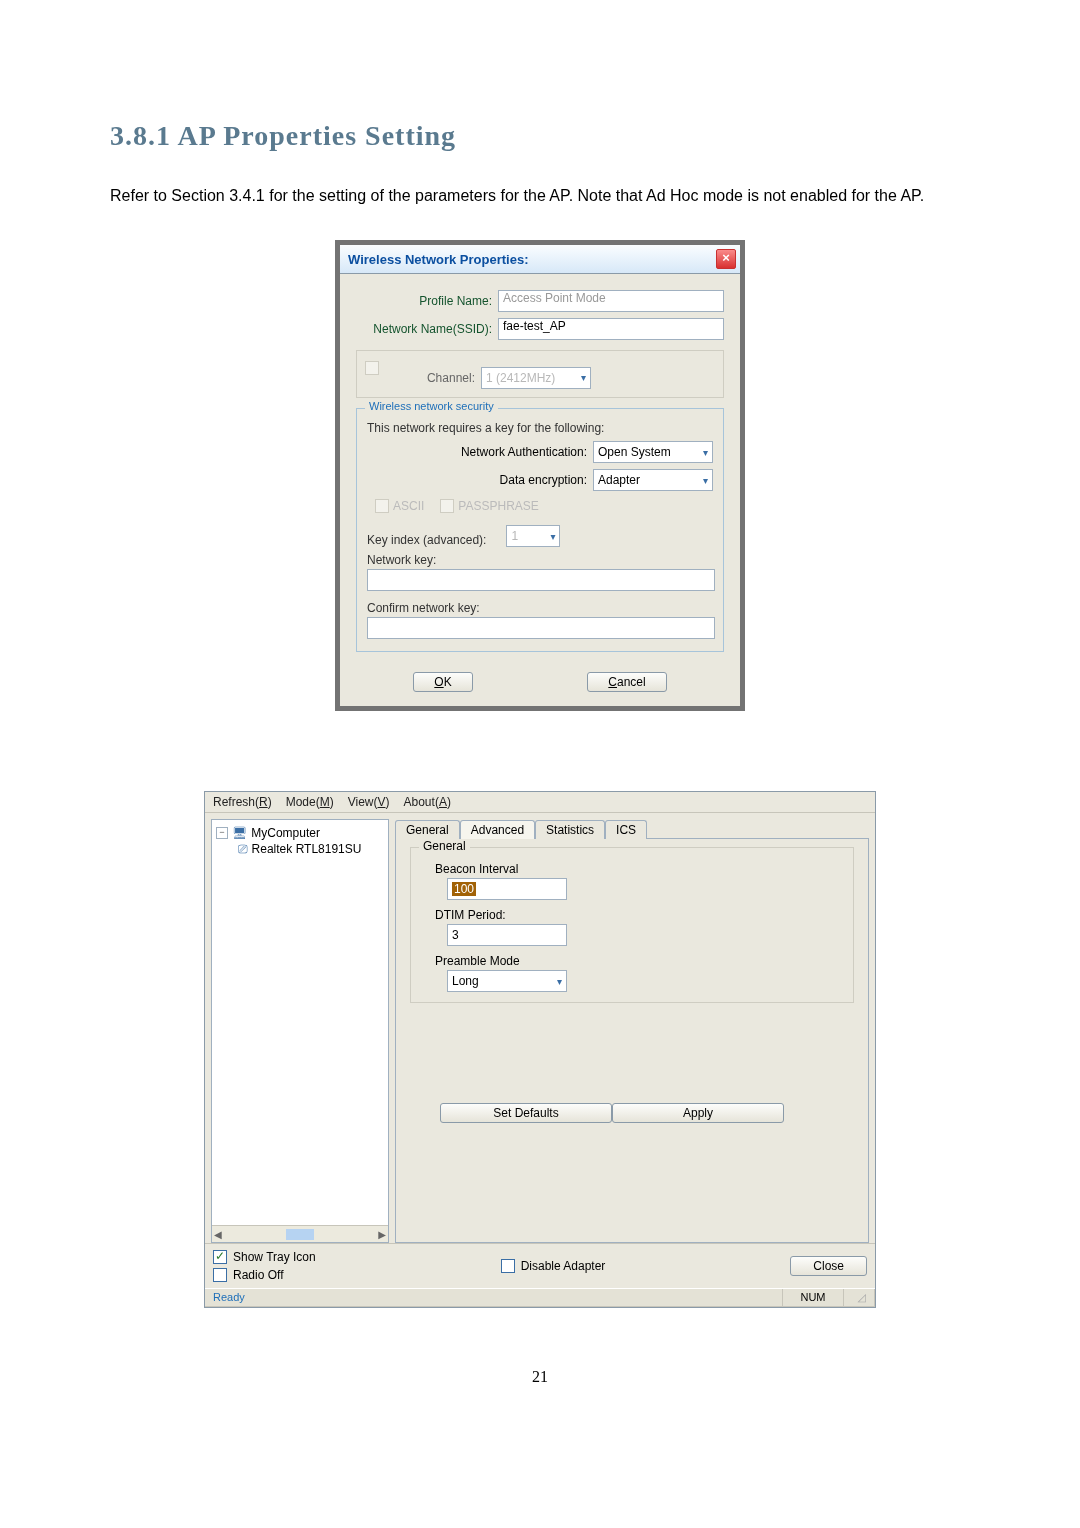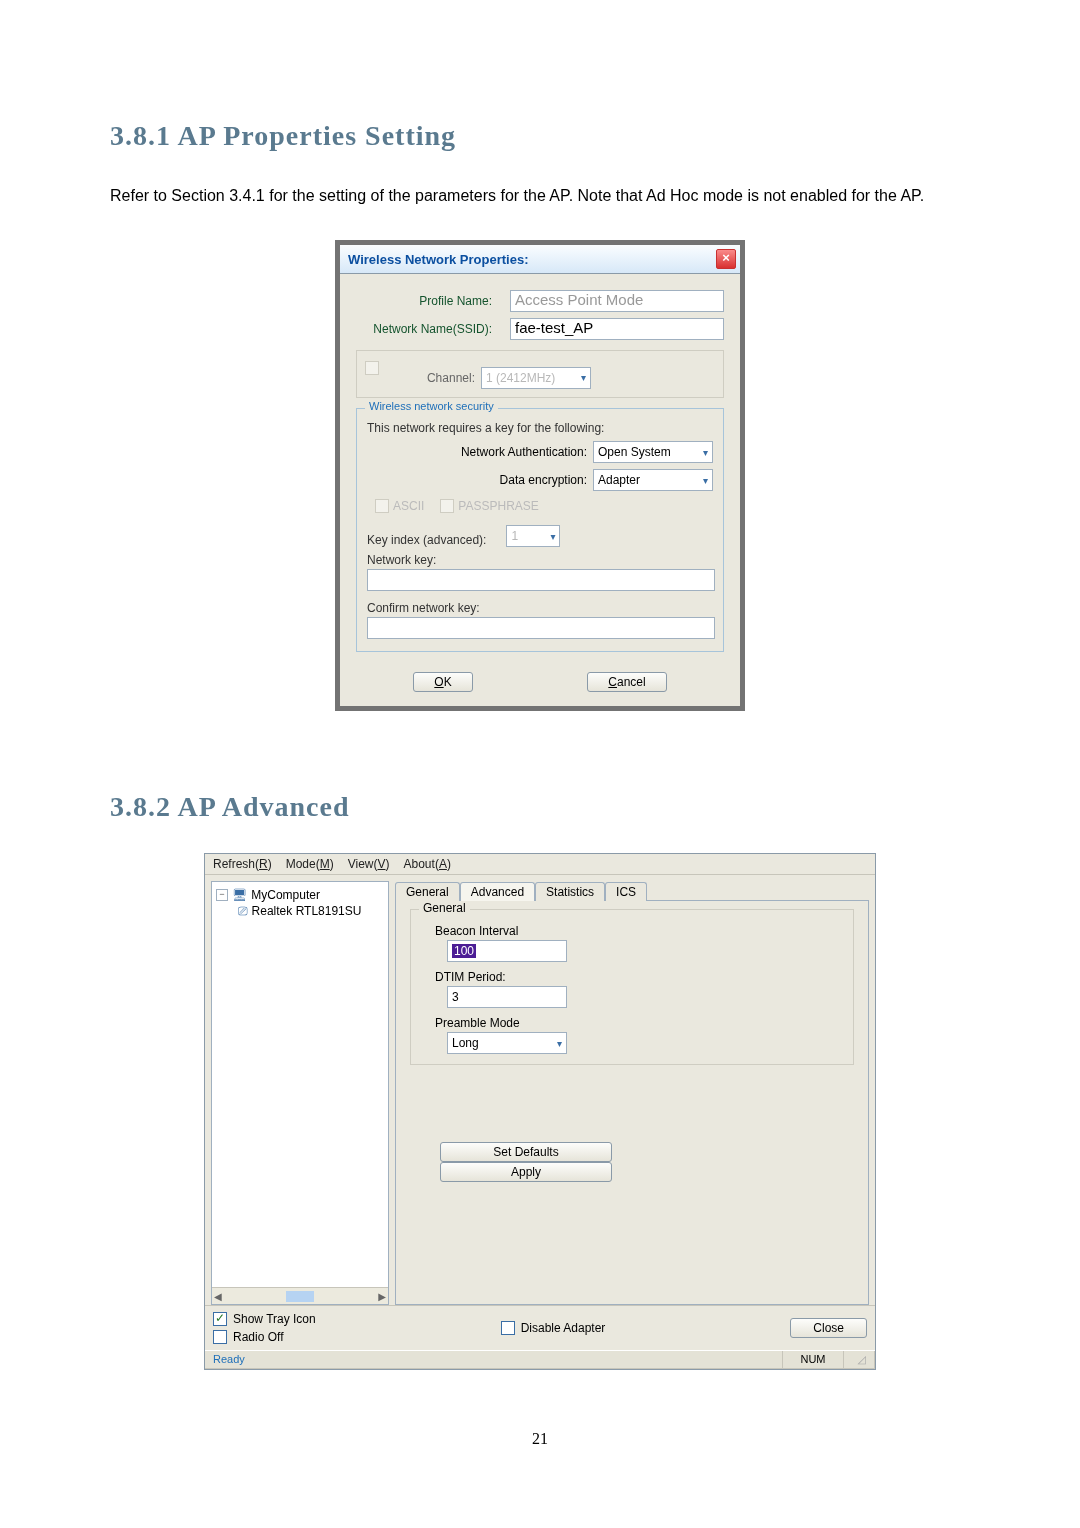--- a/index.html
+++ b/index.html
@@ -71,22 +71,21 @@
     width: 136px;
     text-align: right;
     padding-right: 6px;
     color: #14532d;
   }
   .txtinput {
     border: 1px solid #A0B0C0;
     background: #fff;
     height: 20px;
     padding: 0 4px;
-    font-size: 15px;
-    margin-left: 12px;
+    font-size: 12px;
   }
   .txtinput.disabled { color: #999; background: #fff; }
   .txtinput.full { flex: 1; }
   .select {
     border: 1px solid #A0B0C0;
     background: #fff;
     height: 20px;
     padding: 0 4px;
     font-size: 12px;
     display: flex;
@@ -265,24 +264,24 @@
     position:absolute; top:-9px; left:8px;
     background:#EAE8DE; padding:0 4px;
   }
   .lbl { margin: 8px 0 2px 24px; }
   .valbox {
     margin-left: 36px;
     border:1px solid #A0B0C0; background:#fff;
     width: 110px; height:20px; padding:0 4px;
     display:flex; align-items:center; justify-content:space-between;
   }
-  .valbox .sel { background:#4c1d95; color:#fff; padding:0 2px; }
+  .valbox .sel { background:#a16207; color:#fff; padding:0 2px; }
   .valbox .caret { color:#3a6ea5; font-size:10px; }
   .btnrow2 {
-    display:flex; justify-content:flex-end; margin: 77px 30px 0 30px; flex-direction: column;
+    display:flex; justify-content:flex-start; margin: 100px 30px 0 30px;
   }
   .widebtn {
     border:1px solid #8A9AA8;
     background:linear-gradient(#fdfdfb,#e6e4d9);
     padding:2px 0;
     border-radius:3px;
     width:170px;
     text-align:center;
   }
   .bottomstrip {
@@ -401,21 +400,20 @@
       </div>
 
       <div class="btnrow">
         <div class="winbtn"><u>O</u><span>K</span></div>
         <div class="winbtn"><u>C</u><span>ancel</span></div>
       </div>
 
     </div>
   </div>
 
-  <h1 class="section">3.8.2   AP Advanced</h1>
 
   <div class="window2">
     <div class="menubar">
       <span>Refresh(<u>R</u>)</span>
       <span>Mode(<u>M</u>)</span>
       <span>View(<u>V</u>)</span>
       <span>About(<u>A</u>)</span>
     </div>
 
     <div class="w2body">

